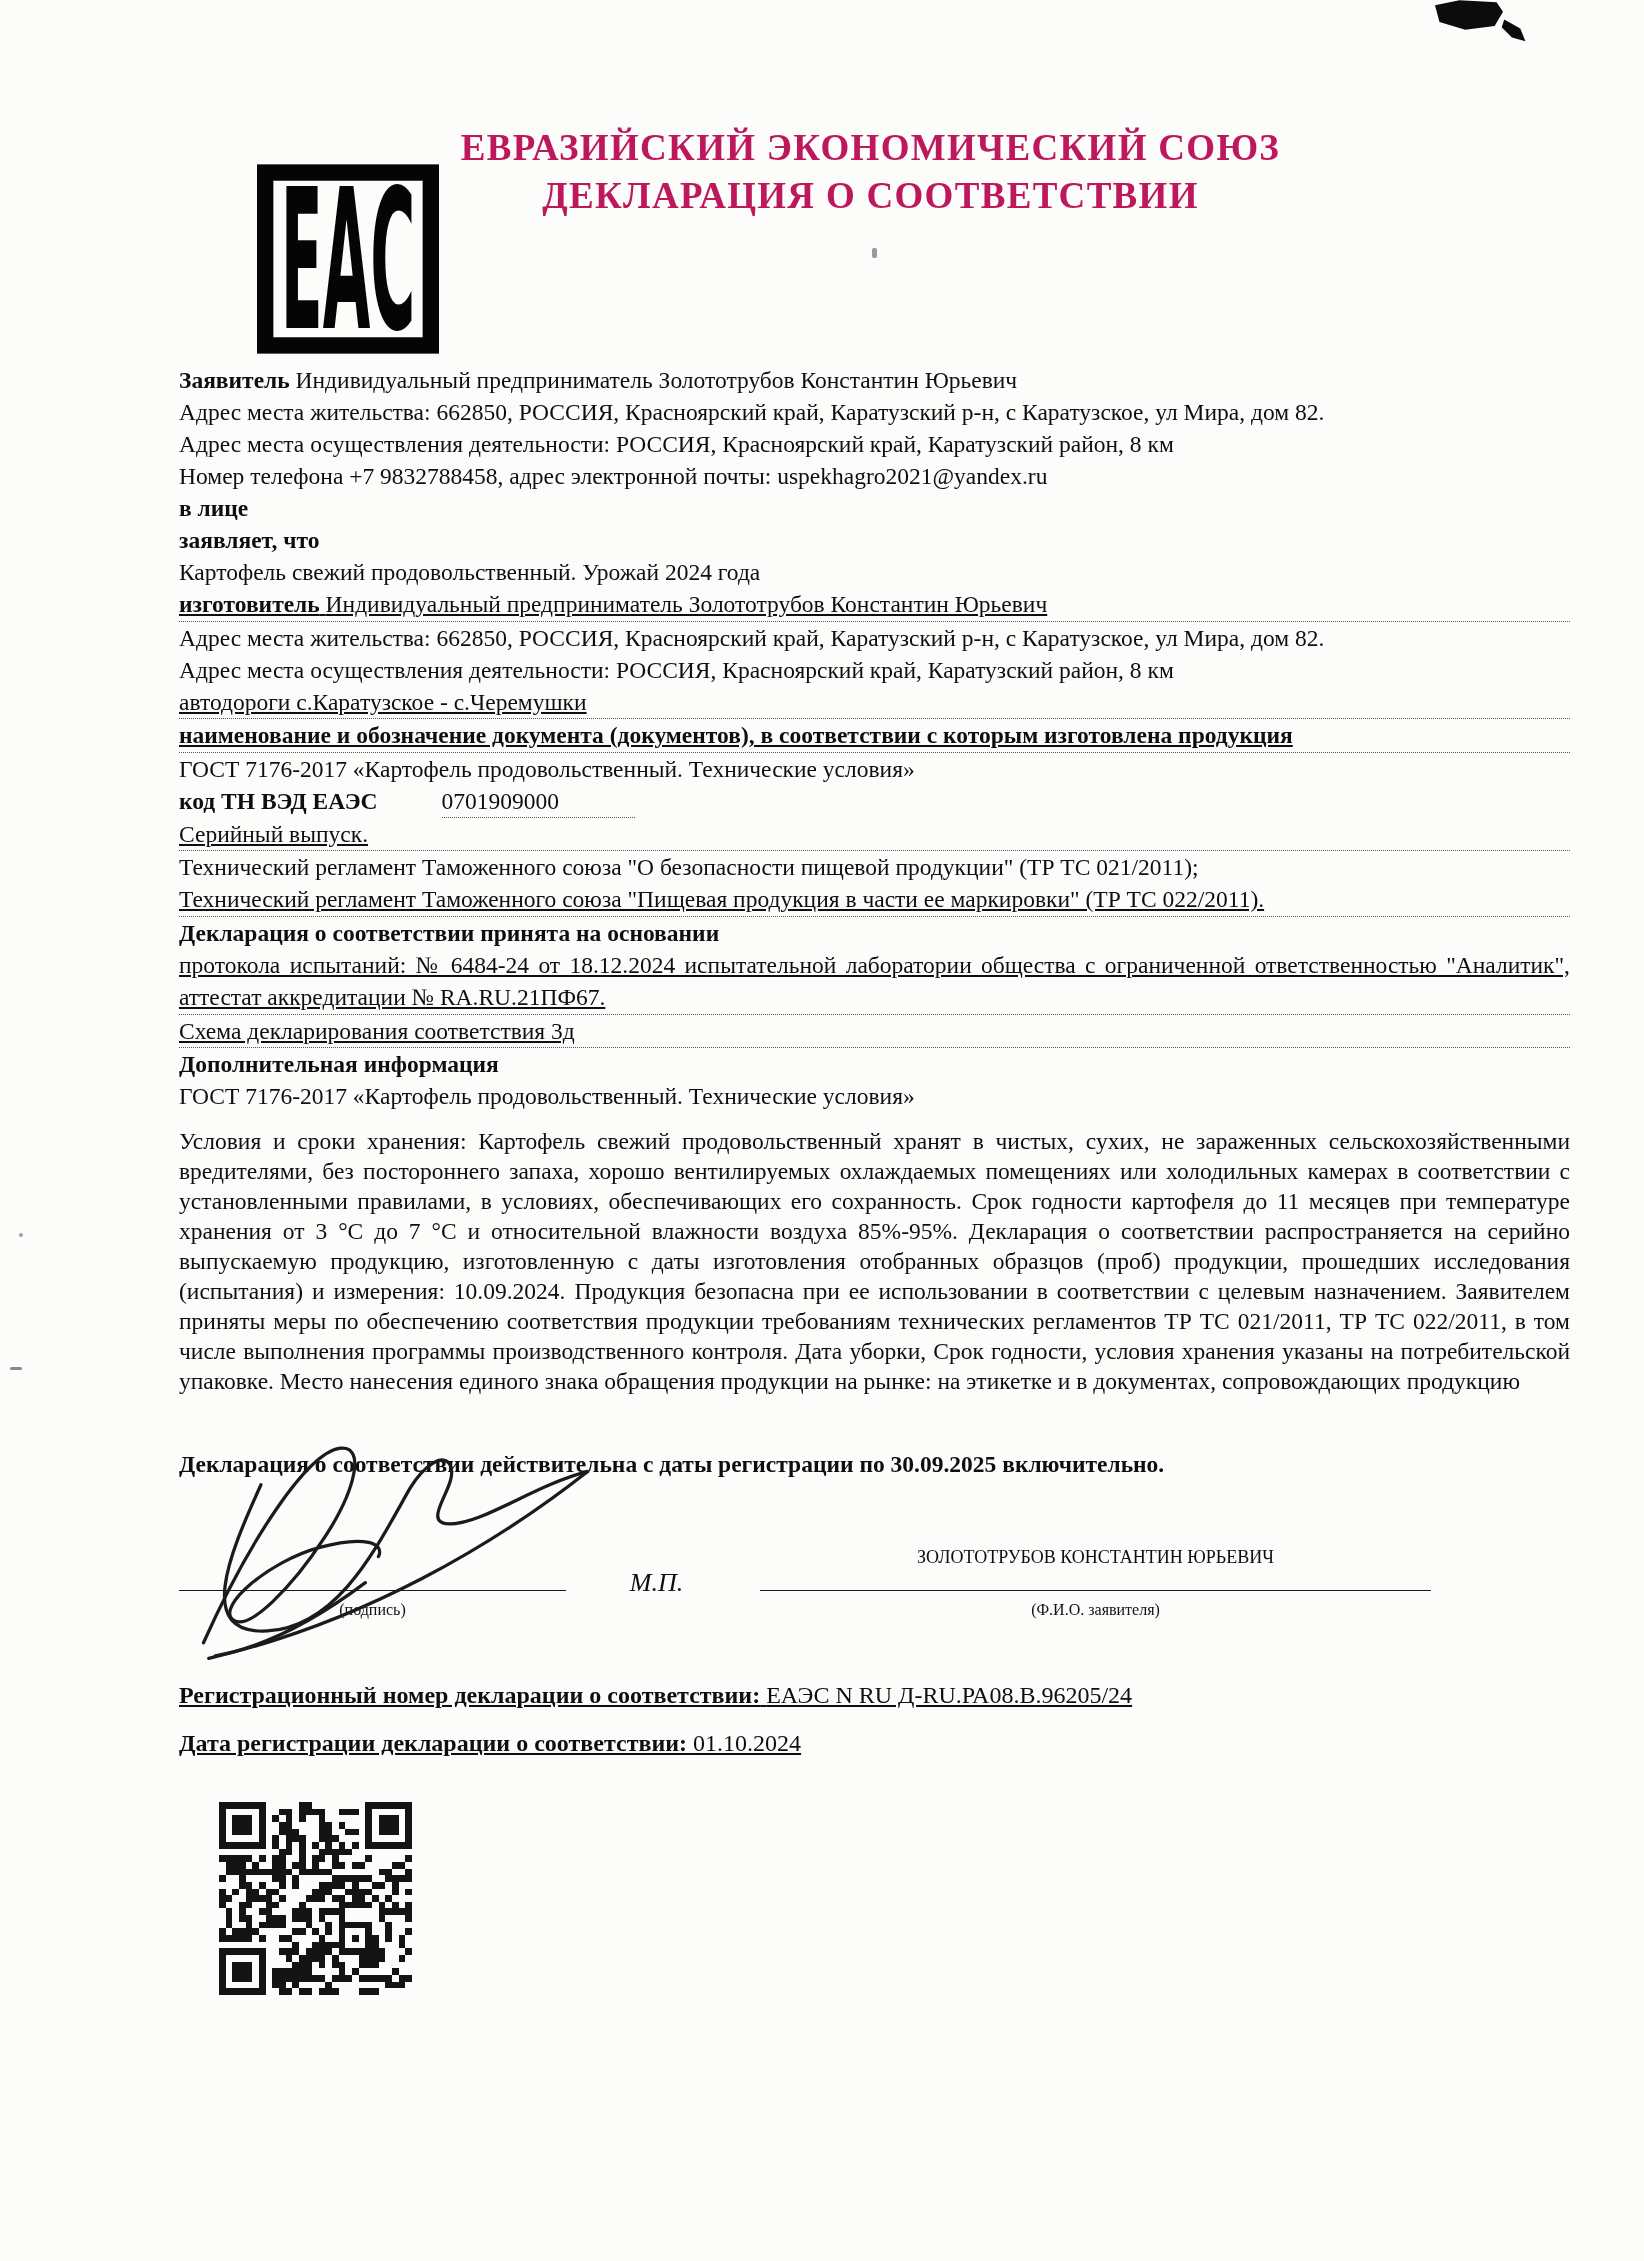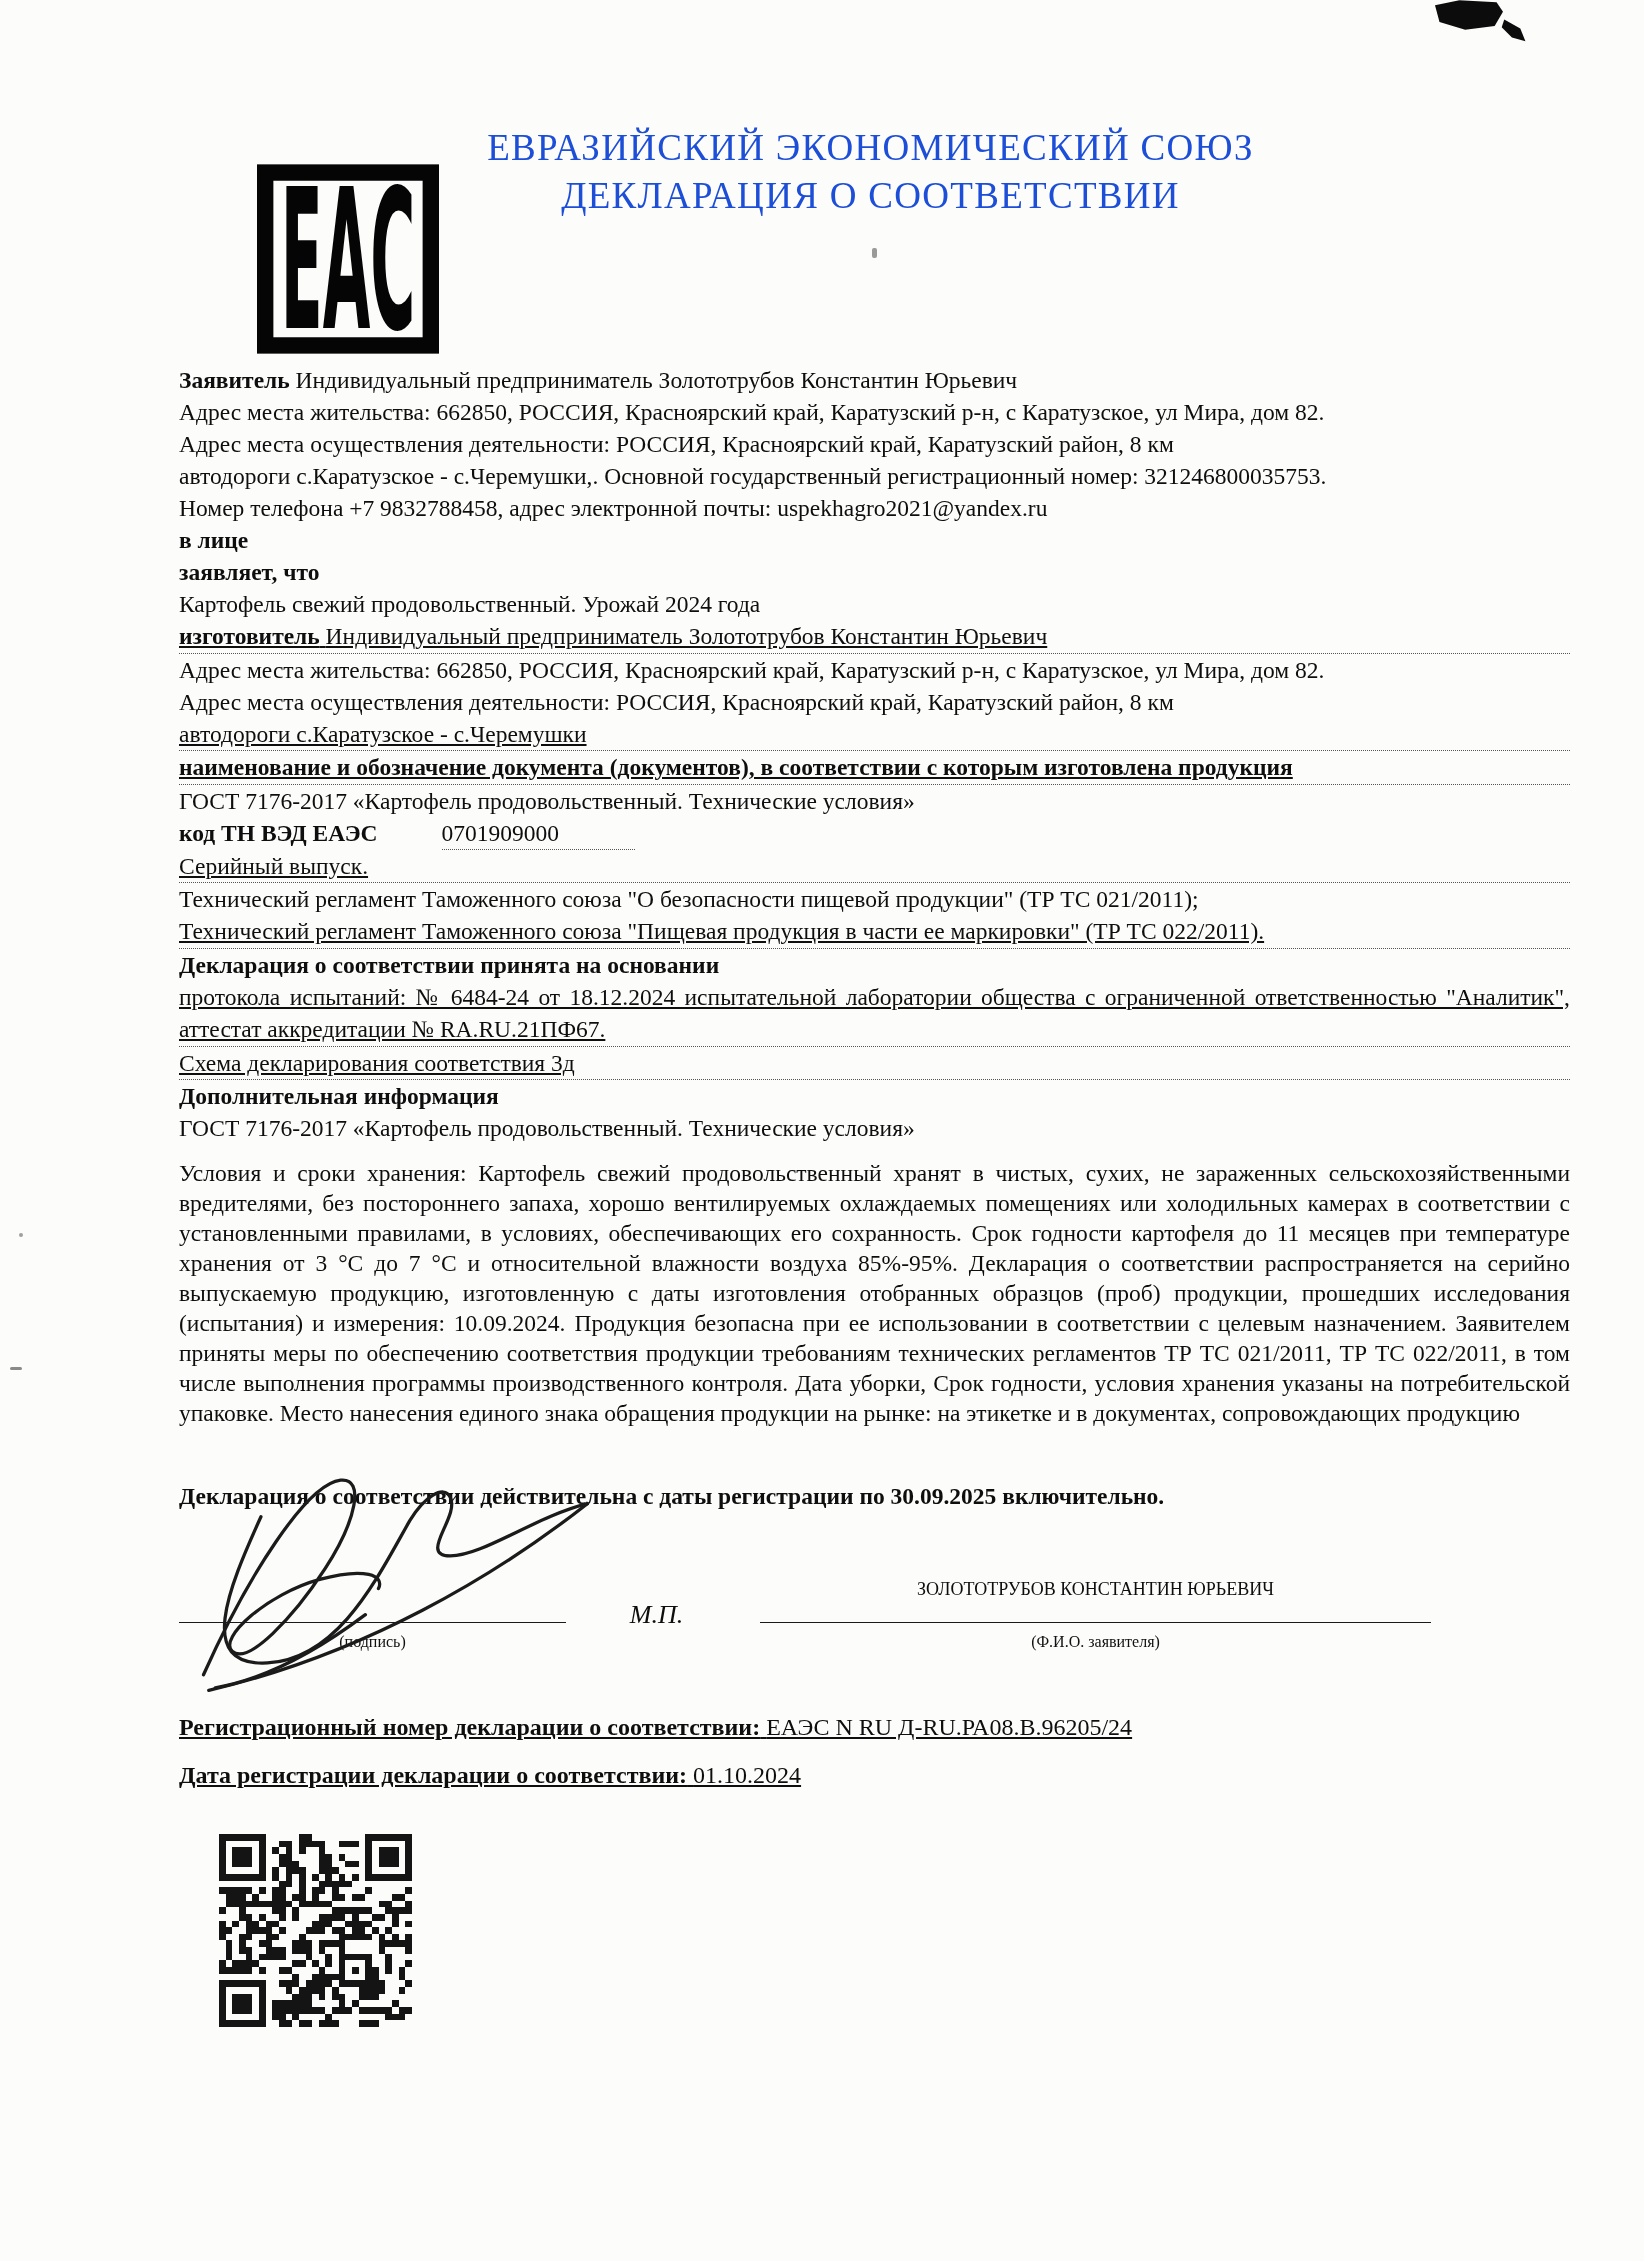--- a/index.html
+++ b/index.html
@@ -6,22 +6,22 @@
   body { font-family:"Liberation Serif", serif; }
   .page {
     position:relative; width:1644px; height:2261px;
     background:#fcfcfa; overflow:hidden; color:#101010;
   }
 
   
   .eac-logo { position:absolute; left:233px; top:164px; width:182px; height:190px;padding-left:24px; }
   .doc-title {
     position:absolute; left:400px; top:124px; width:941px;
-    text-align:center; font-weight:normal; font-size:37px; line-height:48px;
-    letter-spacing:1.3px; color:#1d4ed8;
+    text-align:center; font-weight:bold; font-size:37px; line-height:48px;
+    letter-spacing:1.3px; color:#be185d;
   }
 
   
   .content {
     position:absolute; left:179px; top:364px; width:1391px;
     font-size:23.5px; line-height:32px; color:#0e0e0e;
   }
   .line { min-height:32px; }
   .b { font-weight:bold; }
   .dotted { border-bottom:1.9px dotted #555; padding-bottom:0.6px;text-decoration:underline; }
@@ -83,21 +83,20 @@
     <div>ЕВРАЗИЙСКИЙ ЭКОНОМИЧЕСКИЙ СОЮЗ</div>
     <div>ДЕКЛАРАЦИЯ О СООТВЕТСТВИИ</div>
   </div>
 
   <div class="content">
 
     <div class="line"><span class="b">Заявитель</span> <span>Индивидуальный предприниматель Золототрубов Константин Юрьевич</span></div>
 
     <div class="line">Адрес места жительства: 662850, РОССИЯ, Красноярский край, Каратузский р-н, с Каратузское, ул Мира, дом 82.</div>
     <div class="line">Адрес места осуществления деятельности: РОССИЯ, Красноярский край, Каратузский район, 8 км</div>
-    <div class="line">автодороги с.Каратузское - с.Черемушки,. Основной государственный регистрационный номер: 321246800035753.</div>
     <div class="line">Номер телефона +7 9832788458, адрес электронной почты: uspekhagro2021@yandex.ru</div>
     <div class="line b">в лице</div>
     <div class="line b">заявляет, что</div>
     <div class="line">Картофель свежий продовольственный. Урожай 2024 года</div>
 
     <div class="line dotted"><span class="b">изготовитель</span> <span>Индивидуальный предприниматель Золототрубов Константин Юрьевич</span></div>
 
     <div class="line">Адрес места жительства: 662850, РОССИЯ, Красноярский край, Каратузский р-н, с Каратузское, ул Мира, дом 82.</div>
     <div class="line">Адрес места осуществления деятельности: РОССИЯ, Красноярский край, Каратузский район, 8 км</div>
     <div class="line dotted">автодороги с.Каратузское - с.Черемушки</div>

